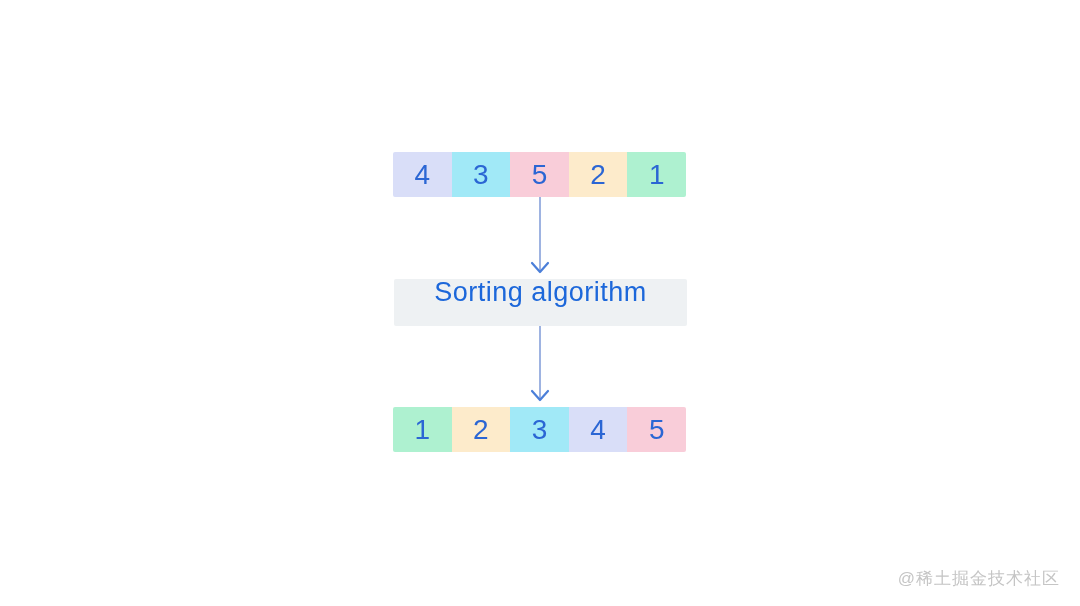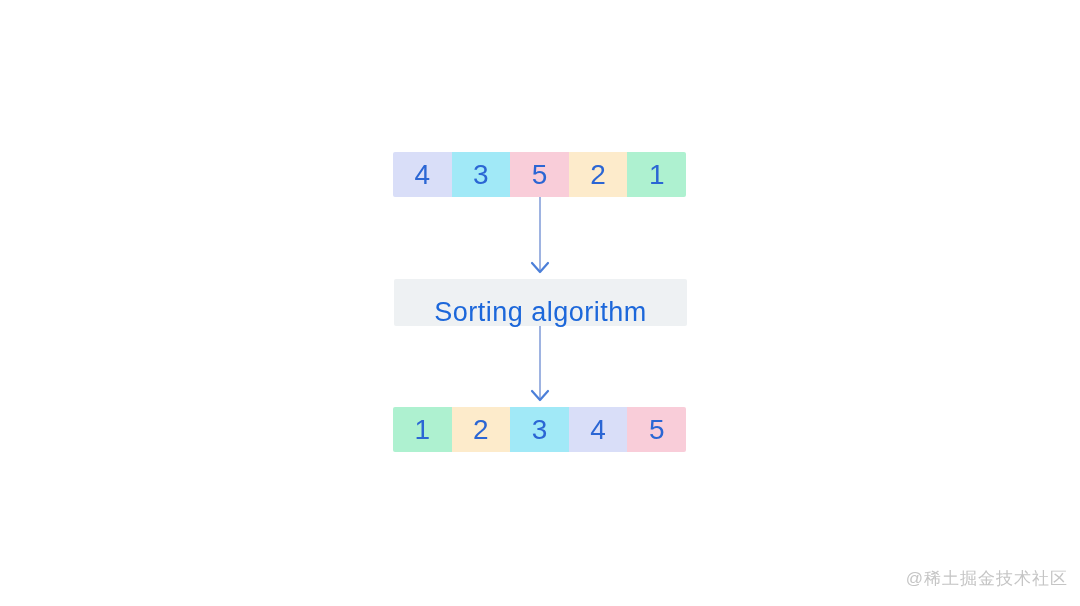--- a/index.html
+++ b/index.html
@@ -47,21 +47,21 @@
     line-height:1;
   }
   .algo-box{
     position:absolute;
     left:394px;
     top:279px;
     width:293px;
     height:47px;
     background:var(--box-background);
     display:flex;
-    align-items:flex-end;
+    align-items:flex-start;
     justify-content:center;
     border-radius:2px;
   }
   .algo-box span{
     font-size:27px;
     font-weight:500;
     color:var(--label-text);
     letter-spacing:0.5px;
     line-height:1;
   }
@@ -80,21 +80,21 @@
   }
   .arrow-head{
     stroke:var(--arrow-head);
     stroke-width:2.2;
     fill:none;
     stroke-linecap:round;
     stroke-linejoin:round;
   }
   .watermark{
     position:absolute;
-    right:12px;
+    right:20px;
     top:567px;
     font-size:17px;
     letter-spacing:1px;
     color:var(--watermark-text);
   }
 </style>
 </head>
 <body>
 
 <div class="canvas">

